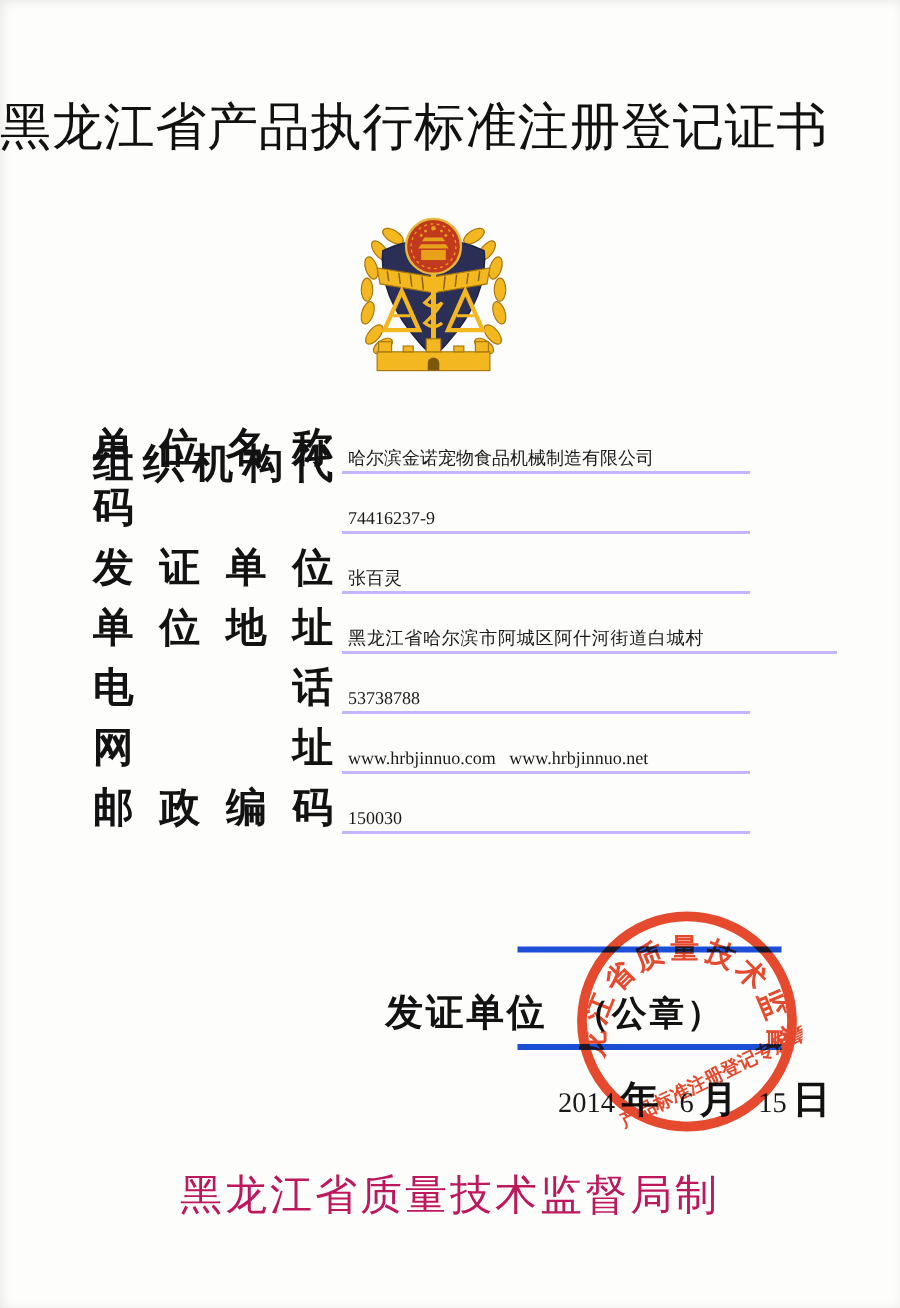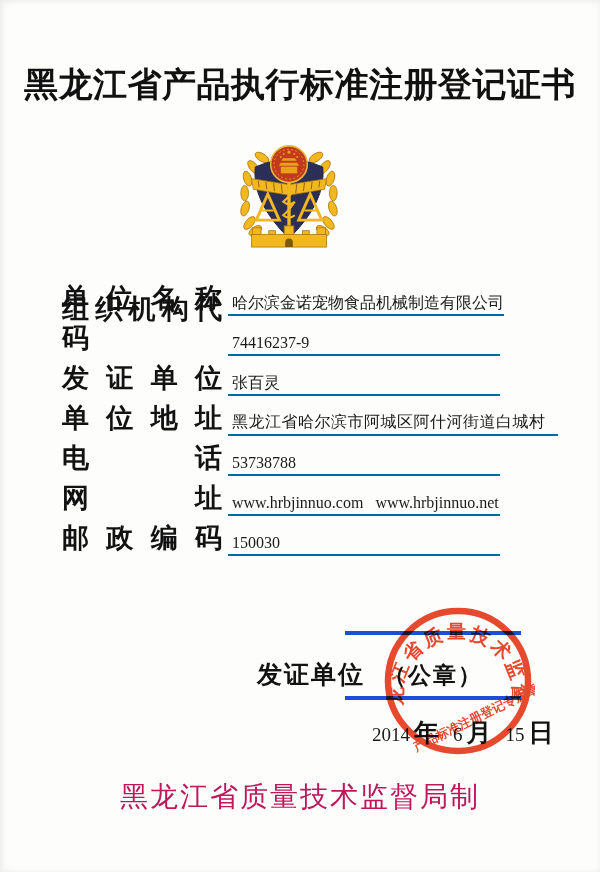--- a/index.html
+++ b/index.html
@@ -13,23 +13,22 @@
     background: #fdfdfc;
     overflow: hidden;
     box-shadow: inset 3px 0 8px rgba(0,0,0,0.05), inset 0 2px 6px rgba(0,0,0,0.04);
     color: #161616;
   }
 
   
   .title {
     position: absolute;
     top: 62px; left: 0; right: 0;
-    text-align: center;
     font-size: 34px;
-    font-weight: bold;
+    font-weight: normal;
     letter-spacing: 0.5px;
     color: #111;
   }
 
   
   .emblem {
     position: absolute;
     left: 236px; top: 136px;
     width: 106px; height: 120px;
   }
@@ -54,28 +53,28 @@
     font-weight: bold;
     line-height: 1.1;
     text-align: justify;
     text-align-last: justify;
     margin-bottom: 2px;
     color: #121212;
   }
   .fvalue {
     flex: 1 1 auto;
     margin-left: 6px;
-    border-bottom: 2px solid #0369a1;
-    font-size: 16px;
+    border-bottom: 2px solid #c4b5fd;
+    font-size: 12px;
     line-height: 1.25;
     padding: 0 0 1px 4px;
     white-space: pre;
     color: #1a1a1a;
   }
-  .frow.wide .fvalue { margin-right: -58px; letter-spacing: 0.5px; font-family: Liberation Mono, monospace; }
+  .frow.wide .fvalue { margin-right: -58px; letter-spacing: 0.5px; }
 
   
   .clabel {
     position: absolute;
     font-size: 25px;
     font-weight: bold;
     letter-spacing: 2px;
     color: #121212;
   }
   .cert-number-label { left: 257px; top: 600px; }

